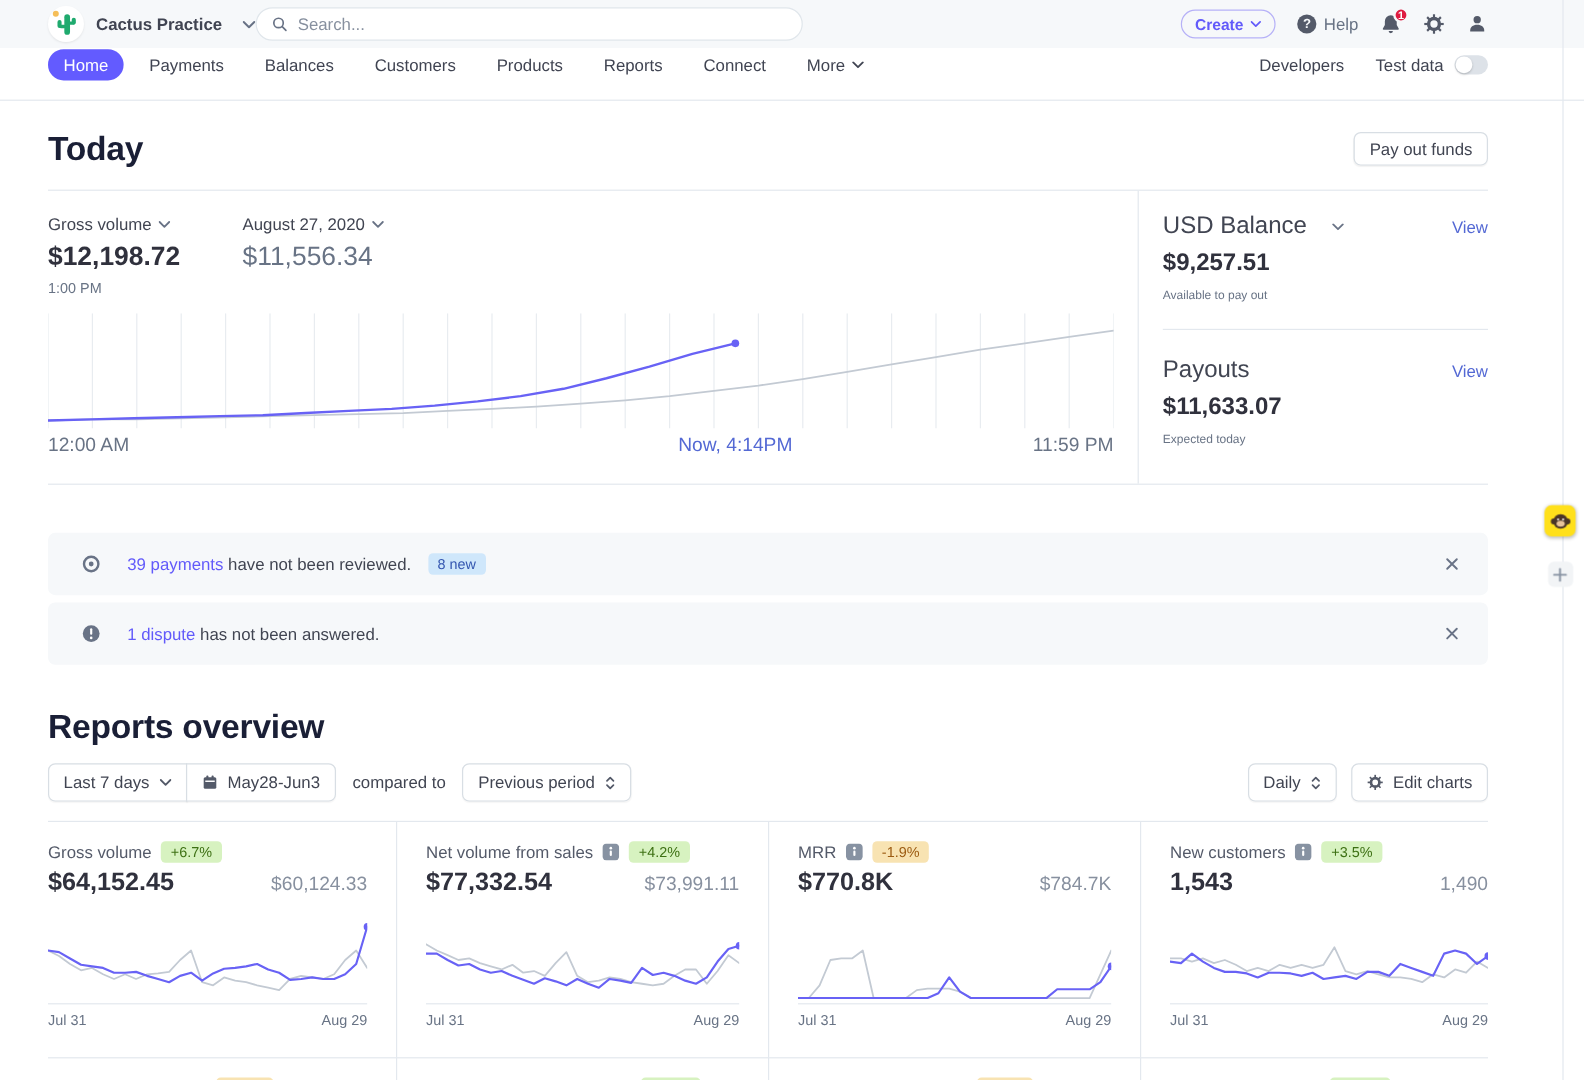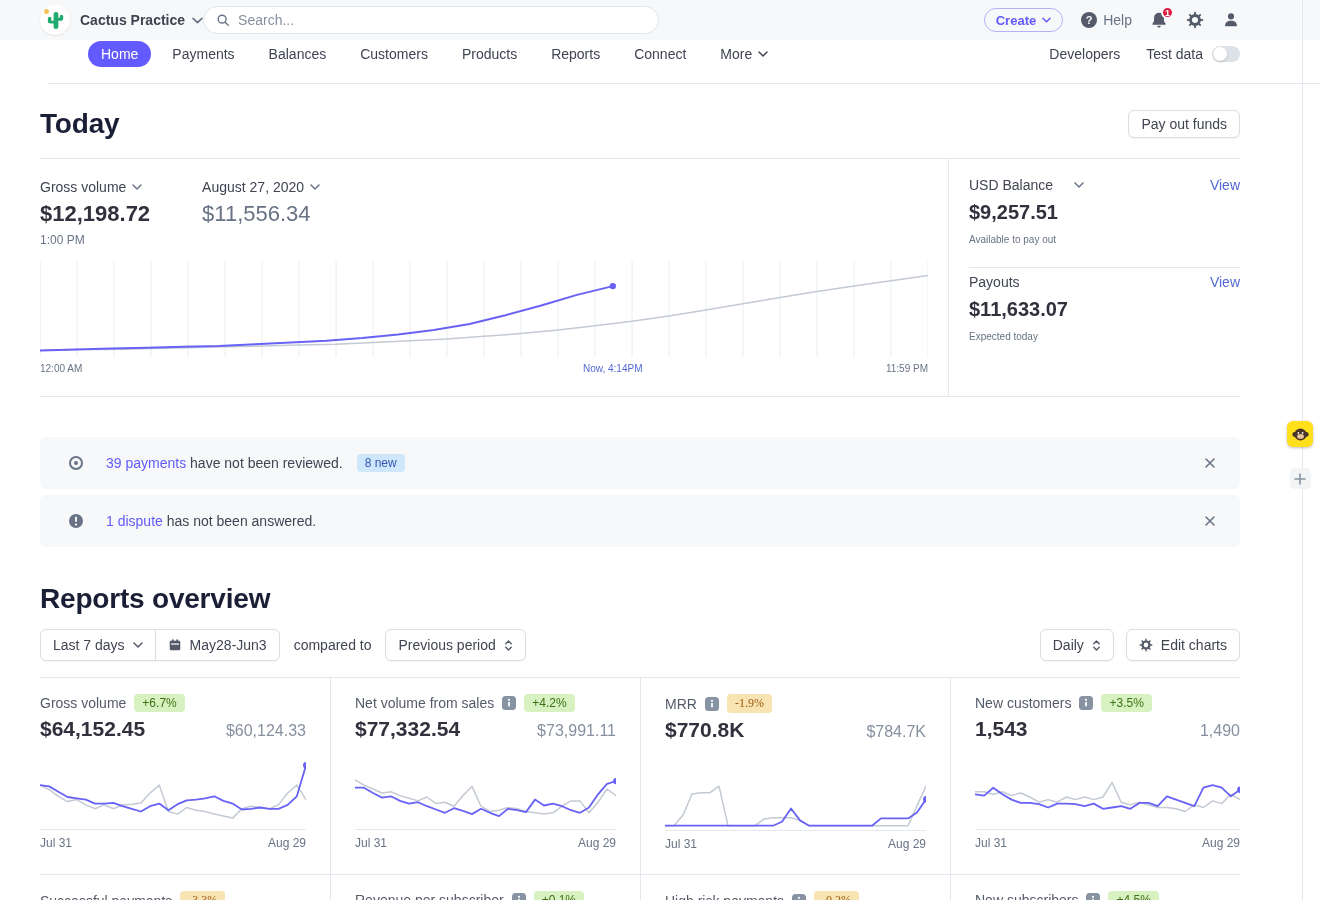--- a/index.html
+++ b/index.html
@@ -15,35 +15,35 @@
   html,body{width:1320px;height:900px;overflow:hidden;background:#fff;}
   button{background:none;border:none;cursor:pointer;font-family:inherit;}
   a{text-decoration:none;cursor:pointer;}
   svg{display:block;}
 
   
   .topbar{height:40px;background:#f6f8fa;display:flex;align-items:center;padding:0 80px 0 40px;}
   .topbar-left{display:flex;align-items:center;gap:10px;flex:0 0 auto;}
   .logo{width:30px;height:30px;border-radius:50%;background:#fff;position:relative;display:flex;align-items:center;justify-content:center;box-shadow:0 1px 2px rgba(0,0,0,.08);}
   .logo .dot{position:absolute;left:4px;top:4px;width:5px;height:5px;border-radius:50%;background:#f5be58;}
-  .account-switcher{display:flex;align-items:center;gap:7px;font-size:14px;font-weight:700;color:#404452;}
+  .account-switcher{display:flex;align-items:center;gap:17px;font-size:14px;font-weight:700;color:#404452;}
   .account-switcher .chev{color:#697386;}
   .topbar-center{flex:1;display:flex;}
   .searchbar{width:456px;height:28px;background:#fff;border:1px solid #e0e6eb;border-radius:14px;display:flex;align-items:center;padding:0 12px;gap:8px;}
   .searchbar input{border:none;outline:none;flex:1;font-size:14px;color:var(--text);background:transparent;}
   .searchbar input::placeholder{color:#87909f;}
   .topbar-right{display:flex;align-items:center;gap:18px;flex:0 0 auto;}
   .create-btn{display:flex;align-items:center;gap:6px;height:24px;padding:0 11px;border:1px solid #b6b1f7;border-radius:13px;color:var(--link-purple);font-size:13px;font-weight:600;}
   .help-btn{display:flex;align-items:center;gap:6px;color:#687385;font-size:14px;}
   .help-circle{width:16px;height:16px;border-radius:50%;background:#545a69;color:#f6f8fa;font-size:11px;font-weight:700;display:flex;align-items:center;justify-content:center;}
   .iconbtn{color:#545a69;position:relative;display:flex;align-items:center;}
   .bellbadge{position:absolute;top:-5px;right:-6px;min-width:13px;height:13px;border-radius:7px;background:var(--danger);color:#fff;font-size:9px;font-weight:700;display:flex;align-items:center;justify-content:center;border:2px solid #f6f8fa;}
 
   
-  .mainnav{height:44px;background:#fff;border-bottom:1px solid var(--border);display:flex;align-items:center;justify-content:space-between;padding:0 80px 16px 40px;margin-left:48px;}
+  .mainnav{height:44px;background:#fff;border-bottom:1px solid var(--border);display:flex;align-items:center;justify-content:space-between;padding:0 80px 16px 40px;}
   .nav-items{display:flex;align-items:center;gap:8px;}
   .nav-item{display:flex;align-items:center;gap:6px;font-size:14px;font-weight:500;color:#404452;padding:5px 13px;border-radius:15px;}
   .nav-item.active{background:var(--accent);color:#fff;}
   .nav-right{display:flex;align-items:center;gap:26px;}
   .nav-link{font-size:14px;font-weight:500;color:#404452;}
   .testdata{display:flex;align-items:center;gap:9px;font-size:14px;font-weight:500;color:#404452;cursor:pointer;}
   .toggle{width:28px;height:16px;border-radius:8px;background:#dde2e8;position:relative;display:inline-block;}
   .toggle .knob{position:absolute;left:1px;top:1px;width:14px;height:14px;border-radius:50%;background:#fff;box-shadow:0 1px 2px rgba(0,0,0,.2);}
 
   
@@ -54,42 +54,42 @@
 
   .today-section{display:flex;border-bottom:1px solid var(--border);}
   .today-left{flex:1;padding:20px 20px 22px 0;}
   .today-metrics{display:flex;gap:52px;}
   .metric-label{display:flex;align-items:center;gap:6px;font-size:14px;color:var(--text);}
   .metric-label .chev{color:#697386;}
   .metric-value{margin-top:6px;font-size:22px;font-weight:600;color:var(--text-dark);}
   .metric-value.secondary{color:var(--muted);font-weight:400;}
   .metric-caption{margin-top:6px;font-size:12px;color:var(--muted);}
   .today-chart{width:100%;height:96px;margin-top:14px;}
-  .chart-x-labels{position:relative;display:flex;justify-content:space-between;margin-top:6px;font-size:10px;color:var(--muted);}
+  .chart-x-labels{position:relative;display:flex;justify-content:space-between;margin-top:6px;font-size:16px;color:var(--muted);}
   .chart-x-labels .now{position:absolute;left:64.5%;transform:translateX(-50%);color:var(--link-blue);}
   .today-right{width:292px;border-left:1px solid var(--border);padding:4px 0 0 20px;}
   .balance-block{padding:14px 0 22px;}
-  .balance-block + .balance-block{border-top:1px solid var(--border);padding-top:6px;}
+  .balance-block + .balance-block{border-top:1px solid var(--border);padding-top:22px;}
   .balance-row{display:flex;align-items:center;justify-content:space-between;}
-  .balance-label{display:flex;align-items:center;gap:21px;font-size:14px;color:var(--text);}
+  .balance-label{display:flex;align-items:center;gap:21px;font-size:20px;color:var(--text);}
   .balance-label .chev{color:#697386;}
   .view-link{font-size:14px;color:var(--link-blue);}
   .balance-value{margin-top:8px;font-size:20px;font-weight:600;color:var(--text-dark);}
   .balance-caption{margin-top:10px;font-size:10px;color:var(--muted);}
 
   
   .notifications{margin-top:40px;}
   .notif-row{height:52px;background:#f6f8fa;border-radius:6px;display:flex;align-items:center;padding:0 20px 0 28px;margin-bottom:6px;}
   .notif-icon{margin-right:22px;display:flex;}
   .notif-text{font-size:14px;color:var(--text);}
   .notif-link{color:var(--link-purple);text-align:right;}
   .badge{font-size:12px;font-weight:500;padding:2px 8px;border-radius:4px;white-space:nowrap;}
   .badge.info{background:var(--info-bg);color:var(--info-text);margin-left:14px;}
   .badge.success{background:var(--success-bg);color:var(--success-text);}
-  .badge.warning{background:var(--warning-bg);color:var(--warning-text);font-family:Liberation Serif, serif;}
+  .badge.warning{background:var(--warning-bg);color:var(--warning-text);}
   .notif-close{margin-left:auto;display:flex;padding:4px;}
 
   
   .reports-title{margin-top:36px;}
   .reports-controls{margin-top:14px;display:flex;align-items:center;justify-content:space-between;}
   .controls-left,.controls-right{display:flex;align-items:center;}
   .ctrl-btn{height:32px;padding:0 12px;background:#fff;border:1px solid #d8dee4;border-radius:6px;font-size:14px;color:var(--text);box-shadow:0 1px 1px rgba(0,0,0,.04);display:flex;align-items:center;gap:8px;}
   .btn-group{display:flex;}
   .btn-group .ctrl-btn:first-child{border-radius:6px 0 0 6px;}
   .btn-group .ctrl-btn:last-child{border-radius:0 6px 6px 0;margin-left:-1px;}

